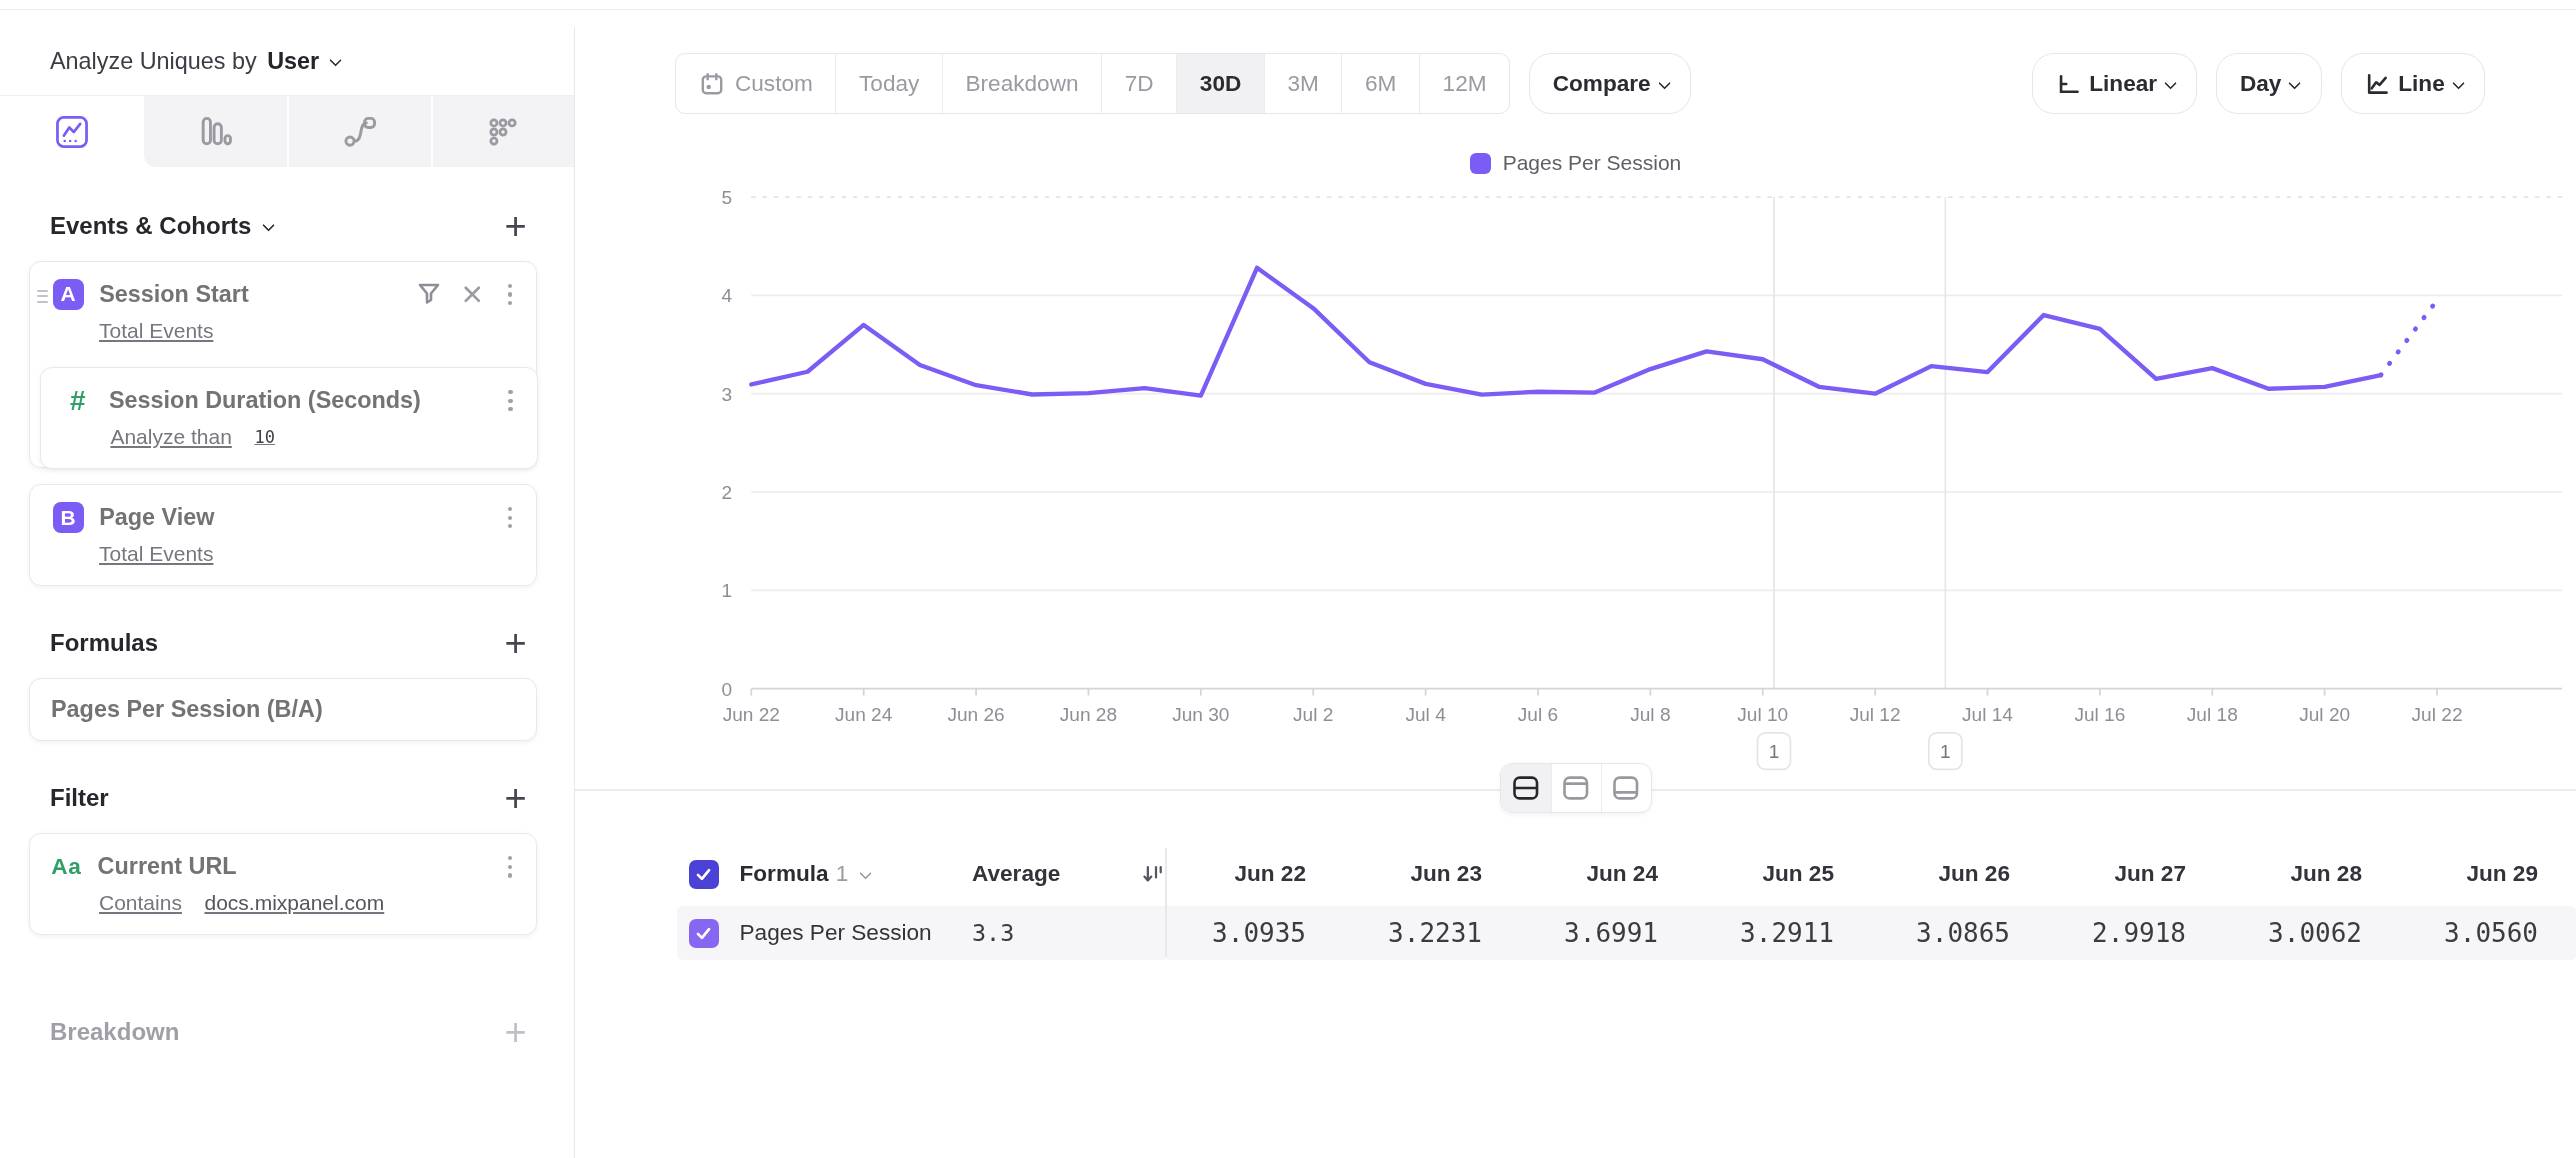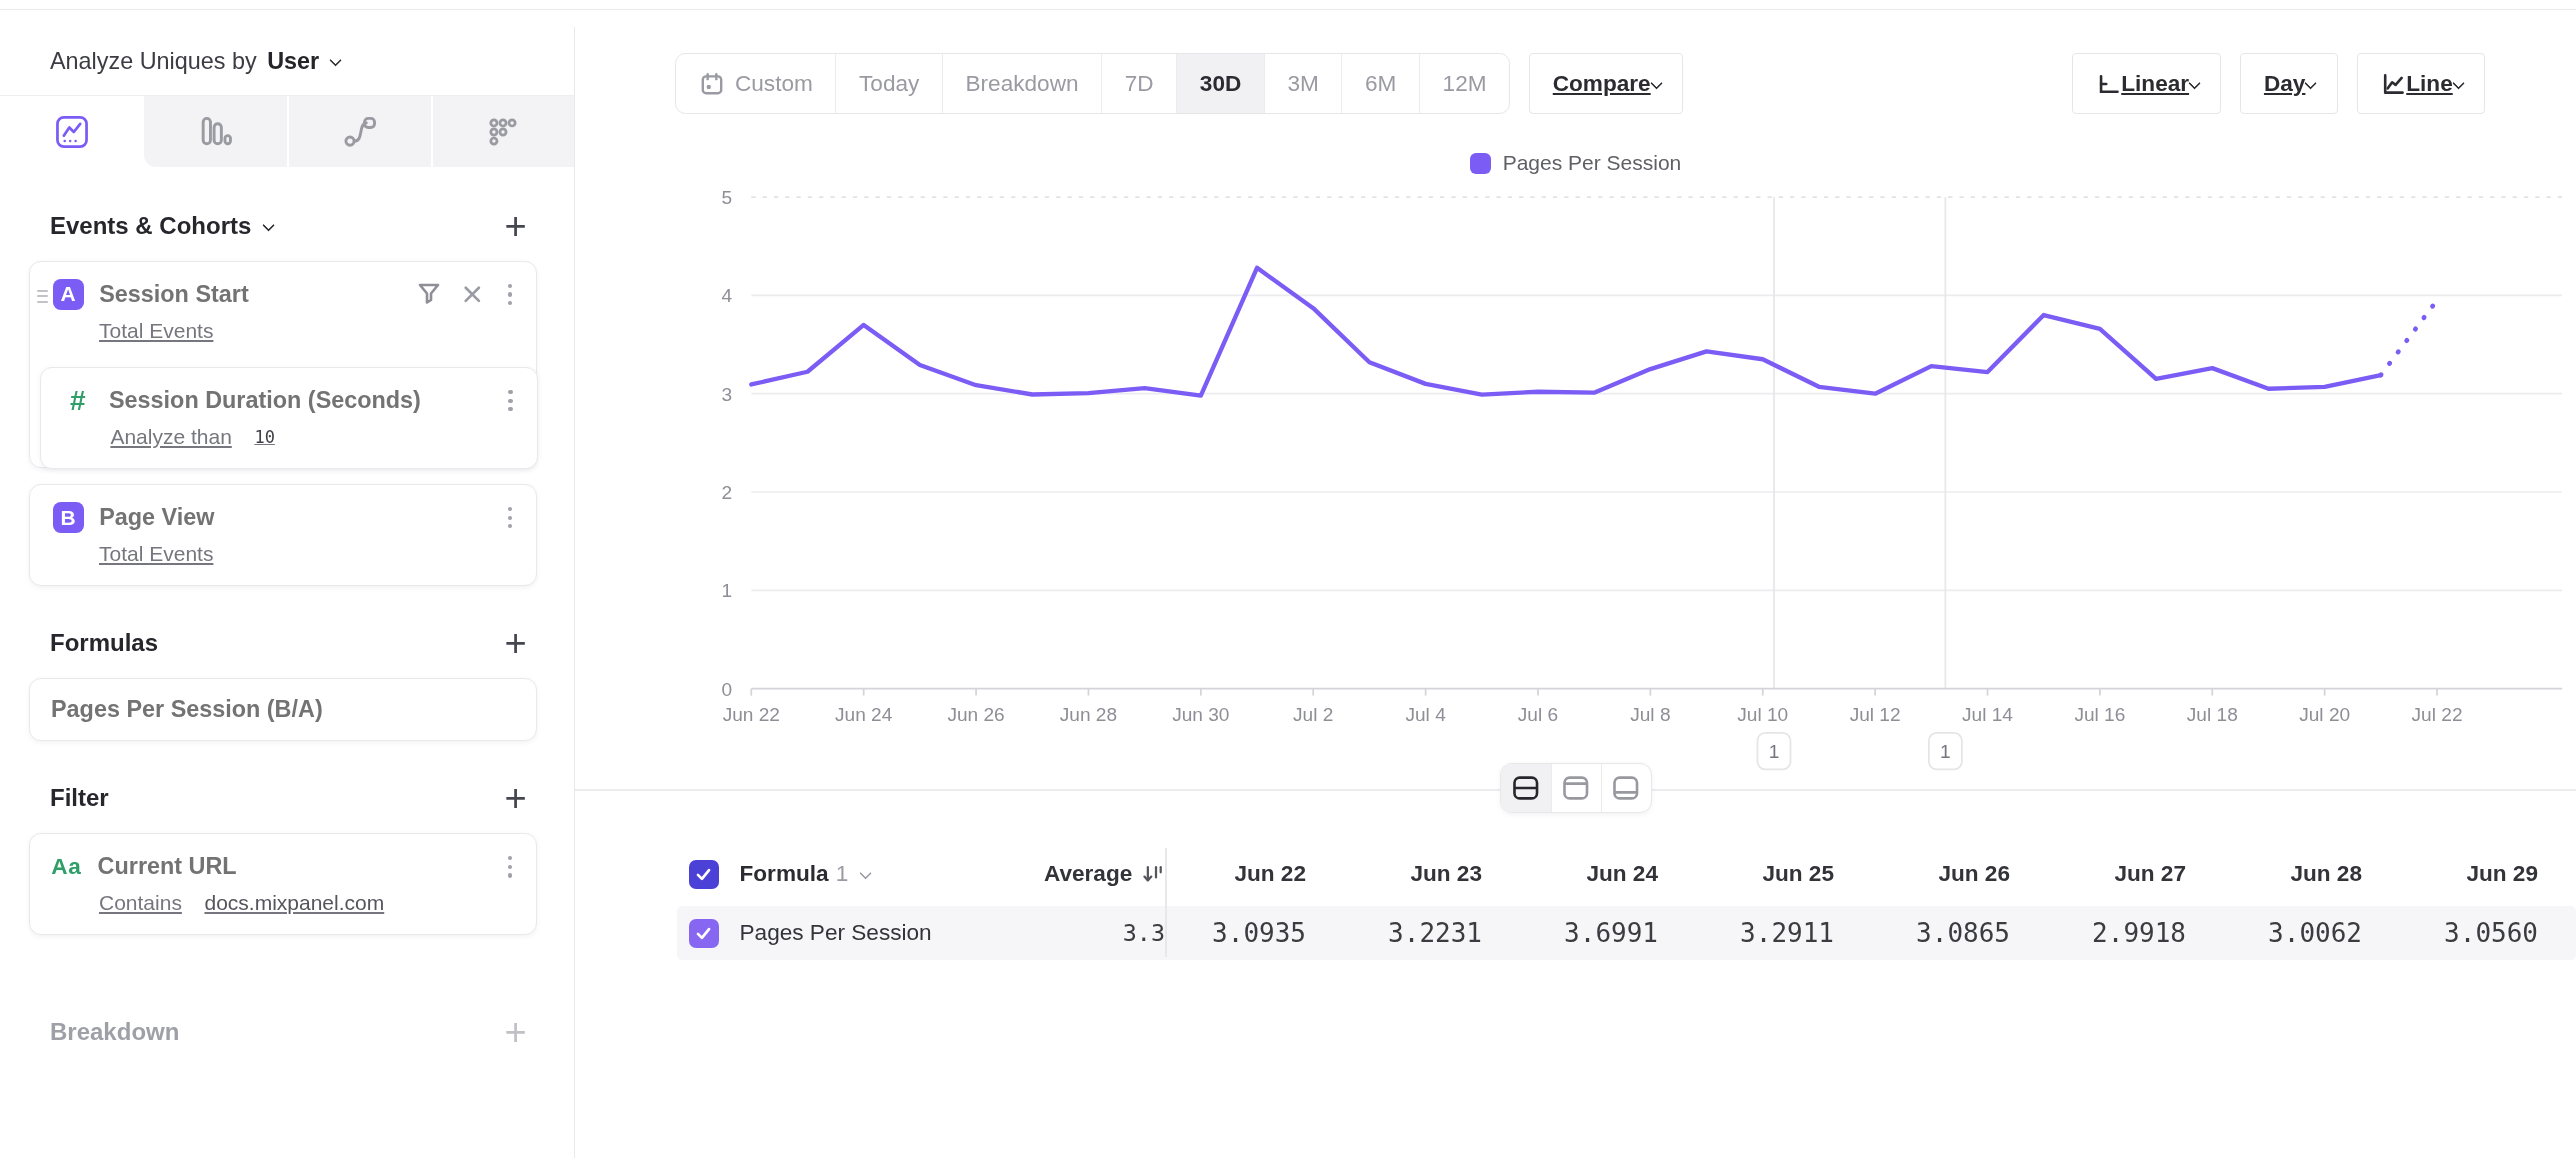--- a/index.html
+++ b/index.html
@@ -45,40 +45,40 @@
   .formula-card .title { font-weight:600; }
 
   
   .main { position:absolute; left:575px; top:10.4px; right:0; bottom:0; background:#fff; }
   .toolbar { position:absolute; top:43px; left:100px; right:91px; display:flex; justify-content:space-between; align-items:center; }
   .tb-left, .tb-right { display:flex; align-items:center; gap:19px; }
   .range-ctl { display:flex; align-items:stretch; height:61px; background:#fff; border:1.7px solid #e6e6e9; border-radius:10.4px; overflow:hidden; }
   .range-ctl .seg { display:flex; align-items:center; gap:10.4px; padding:0 22.6px; font-size:22.6px; color:#9a9aa2; border-left:1.7px solid #ececef; cursor:pointer; white-space:nowrap; }
   .range-ctl .seg:first-child { border-left:none; }
   .range-ctl .seg.active { background:#f1f1f3; color:#2b2b31; font-weight:700; }
-  .btn { height:61px; display:flex; align-items:center; gap:0; padding:0 22.6px; background:#fff; border:1.7px solid #e6e6e9; border-radius:4px; font-size:22.6px; font-weight:600; color:#2b2b31; cursor:pointer; white-space:nowrap;text-decoration:underline; }
+  .btn { height:61px; display:flex; align-items:center; gap:8px; padding:0 22.6px; background:#fff; border:1.7px solid #e6e6e9; border-radius:22px; font-size:22.6px; font-weight:600; color:#2b2b31; cursor:pointer; white-space:nowrap; }
   .btn .chev { color:#2b2b31; }
   .legend { position:absolute; top:141px; left:0; right:0; display:flex; justify-content:center; align-items:center; gap:12px; }
   .legend .sw { width:21px; height:21px; border-radius:6px; background:#7b5cf5; }
   .legend .lb { font-size:21px; color:#5f5f66; }
   svg { font-family:inherit; }
   #chart-svg { position:absolute; left:0; top:174px; }
   .split-rule { position:absolute; left:0; right:0; top:779px; height:1.7px; background:#ececef; }
   .view-toggle { position:absolute; top:753px; left:50%; transform:translateX(-50%); height:50px; display:flex; background:#fff; border:1.7px solid #e7e7ea; border-radius:12px; box-shadow:0 1.7px 5.2px rgba(25,25,50,.05); z-index:3; overflow:hidden; }
   .view-toggle .vt { width:50px; display:flex; align-items:center; justify-content:center; border-left:1.7px solid #ececef; cursor:pointer; color:#98989f; }
   .view-toggle .vt:first-child { border-left:none; }
   .view-toggle .vt.active { background:#f1f1f3; color:#26262c; }
 
   
   .tbl { position:absolute; left:102px; right:0; top:832px; }
   .tr { display:flex; align-items:center; }
   .tr.head { height:64px; }
   .tr.data { height:54px; background:#f6f6f8; border-radius:5.2px; }
   .cell-name { width:295px; display:flex; align-items:center; gap:21px; padding-left:12px; flex:none; }
-  .cell-avg { width:193px; display:flex; align-items:center; justify-content:flex-end; gap:8.7px; flex:none; }
+  .cell-avg { width:193px; display:flex; align-items:center; justify-content:space-between; gap:8.7px; flex:none; }
   .cell-date { width:176px; flex:none; text-align:right; padding-right:35px; font-size:22.6px; }
   .tr.head .cell-date { font-weight:600; color:#33333a; }
   .tr.data .cell-date, .mono { font-family:"DejaVu Sans Mono", monospace; color:#3b3b42; }
   .tr.data .cell-date { font-size:26px; }
   .cb { width:29.5px; height:29.5px; border-radius:7px; display:flex; align-items:center; justify-content:center; flex:none; cursor:pointer; }
   .cb.dark { background:#4b41d7; }
   .cb.lite { background:#8767f2; }
   .f-label { font-size:22.6px; font-weight:700; color:#2b2b31; }
   .f-num { font-size:22.6px; color:#9a9aa2; margin-left:7px; }
   .row-name { font-size:22.6px; color:#33333a; }

